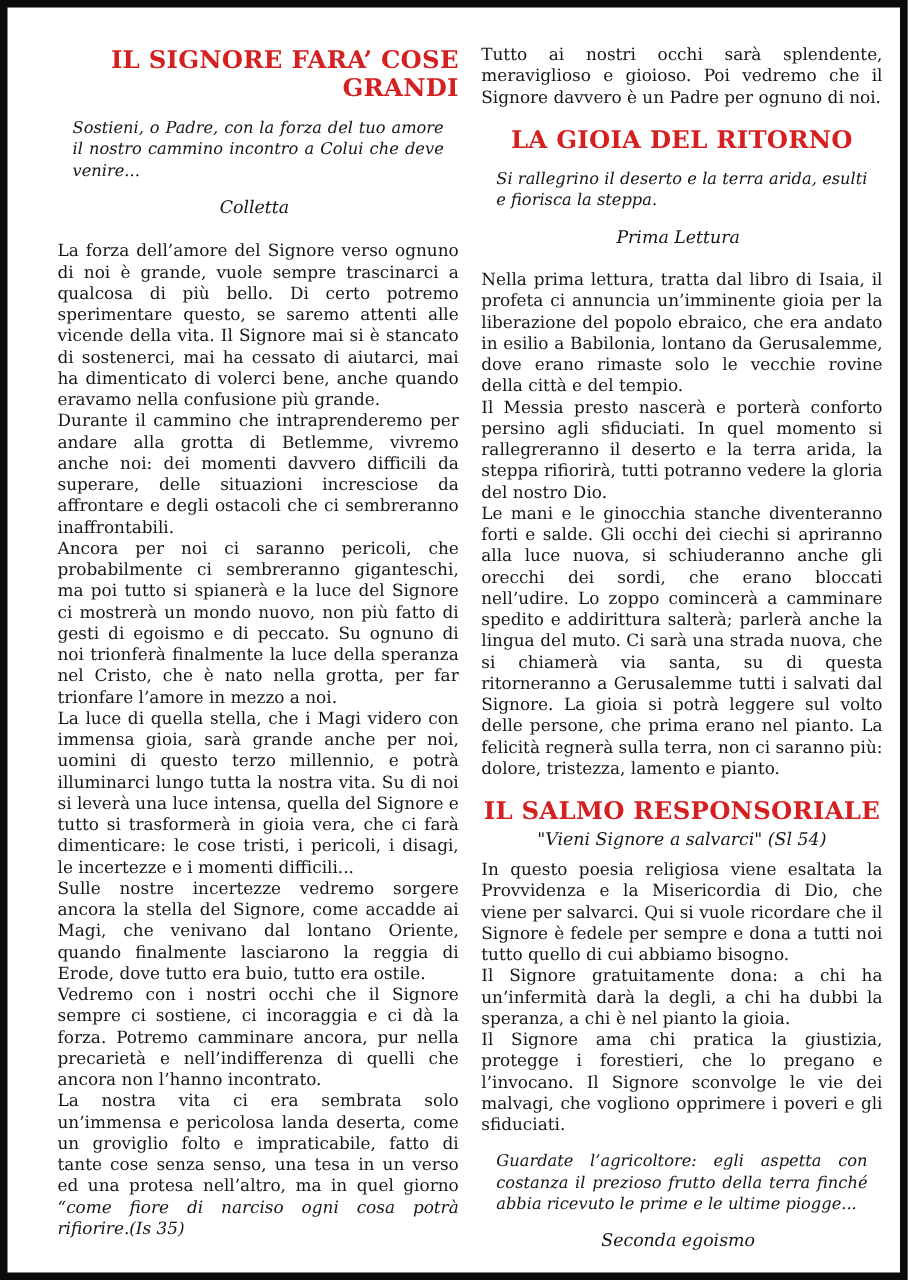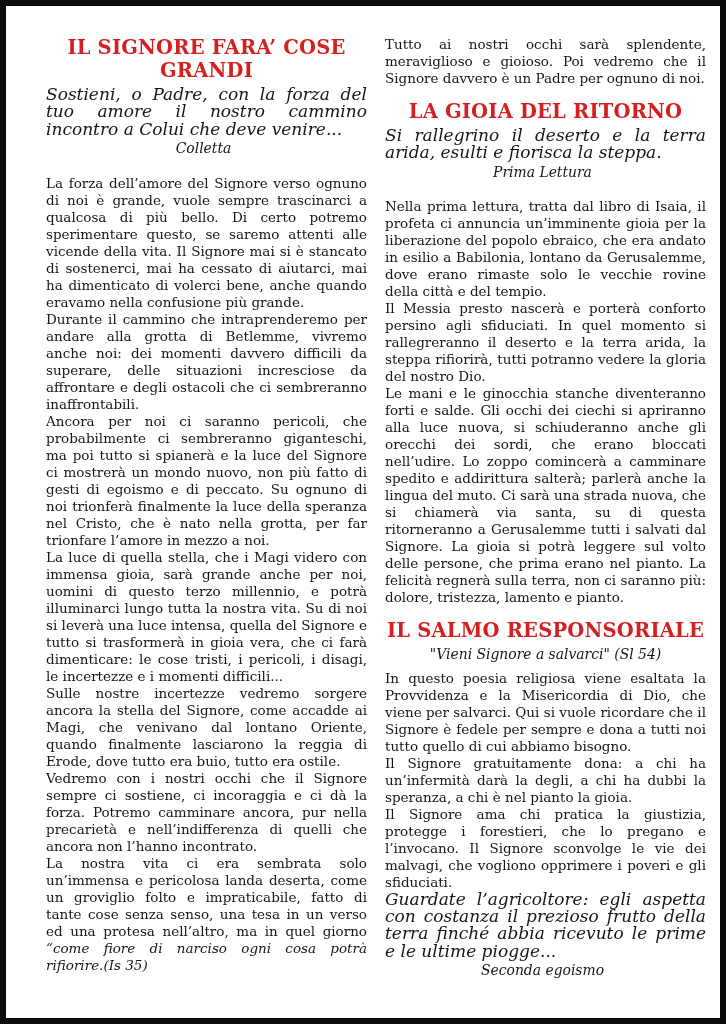--- a/index.html
+++ b/index.html
@@ -23,35 +23,35 @@
   h2{margin:0;}
   .heading{
     color:var(--accent);
     font-weight:700;
     font-size:19.5px;
     line-height:23px;
     text-align:center;
     letter-spacing:0.2px;
     margin:13px 0 4px 0;
   }
-  .col .heading:first-child{margin-top:0;}
+  .col .heading:first-child{margin-top:0;text-align:right;}
   .paragraph{
     font-size:13.5px;
     line-height:17px;
     text-align:justify;
     margin:0;
     hyphens:auto;
     -webkit-hyphens:auto;
   }
   .epigraph{
     font-style:italic;
-    font-size:17px;
+    font-size:13px;
     line-height:17.4px;
     text-align:justify;
-    margin:0;
+    margin:12px;
     hyphens:auto;
   }
   .attribution{
     font-style:italic;
     font-size:13.9px;
     line-height:17.4px;
     text-align:center;
     margin:2px 6px 0 0;
   }
   .psalm-ref{

